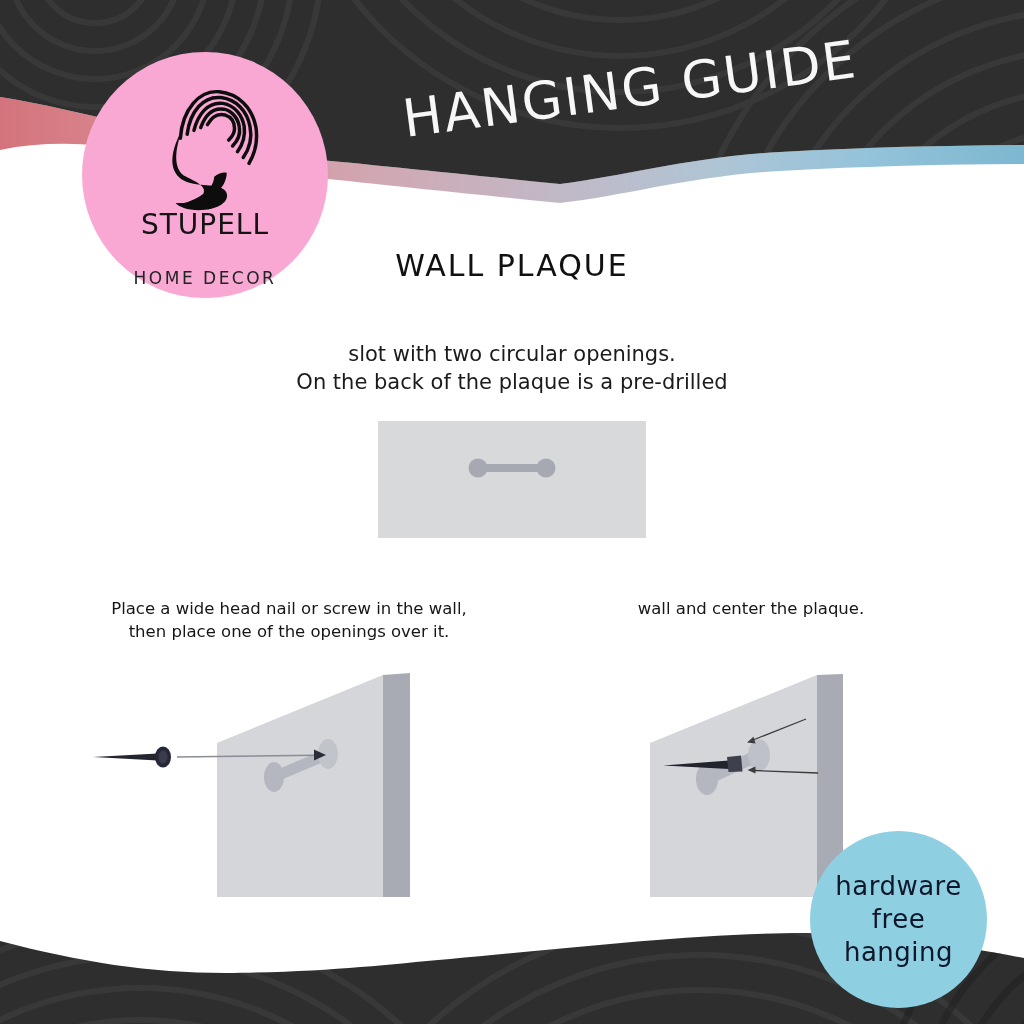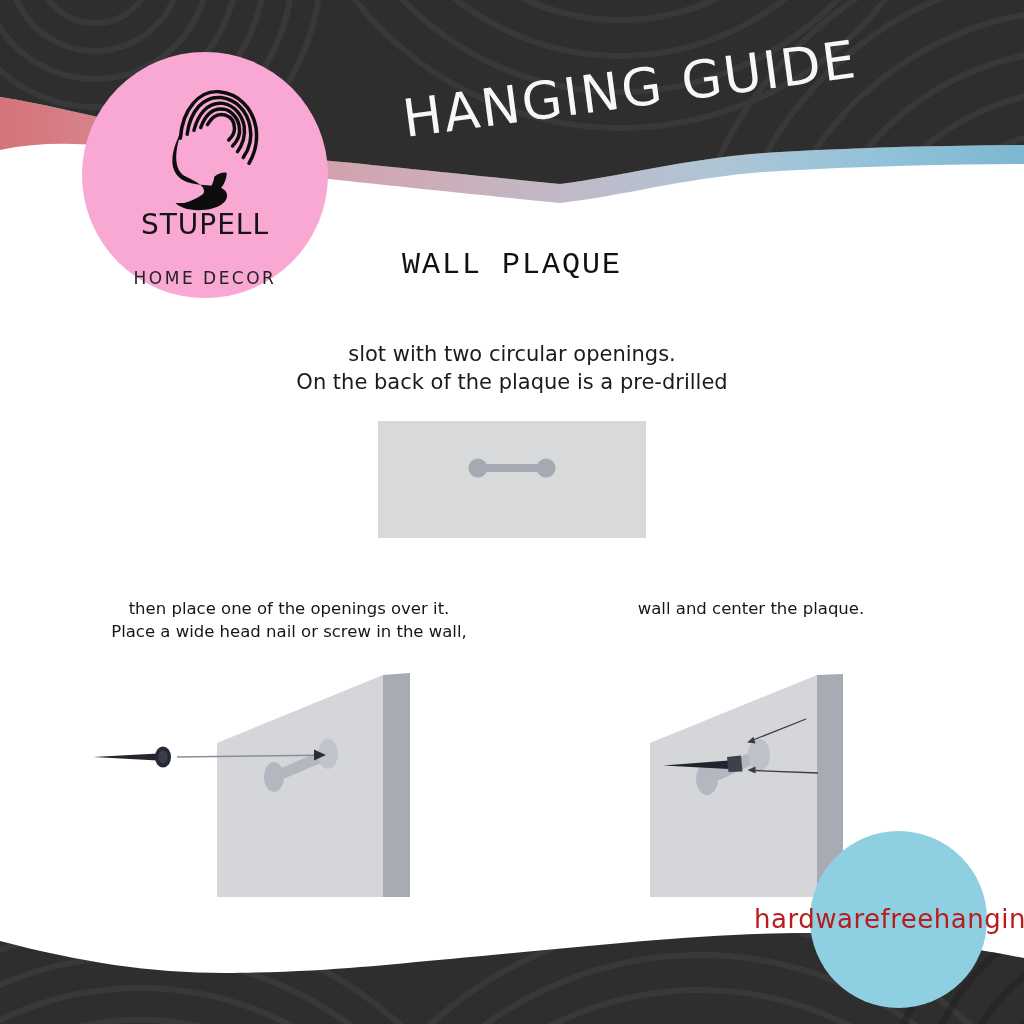--- a/index.html
+++ b/index.html
@@ -24,21 +24,21 @@
   }
   .s-mark{position:absolute;left:52px;top:16px;}
   .logo-name{position:absolute;left:0;top:156px;width:100%;text-align:center;
     font-size:28px;letter-spacing:1px;color:#141414;}
   .logo-sub{position:absolute;left:0;top:196px;width:100%;text-align:center;
     font-size:17px;letter-spacing:2.5px;color:#232323;margin-top:20px;}
 
   
   .product-heading{
     position:absolute;left:0;top:248px;width:1024px;text-align:center;
-    font-size:30px;letter-spacing:2px;color:#111;z-index:2;font-family:Liberation Mono, monospace;
+    font-size:30px;letter-spacing:2px;color:#111;z-index:2;
   }
   .intro{
     position:absolute;left:0;top:340px;width:1024px;text-align:center;
     font-size:21px;line-height:28px;color:#1b1b1b;z-index:2;
   }
   .intro div{white-space:nowrap;}
   .caption{
     position:absolute;top:597px;width:460px;text-align:center;
     font-size:16.5px;line-height:23px;color:#161616;z-index:2;
   }
@@ -50,22 +50,22 @@
   .slot-diagram{position:absolute;left:378px;top:421px;z-index:2;}
   .illus-1{position:absolute;left:85px;top:655px;z-index:2;}
   .illus-2{position:absolute;left:640px;top:650px;z-index:2;}
 
   
   .footer-svg{position:absolute;left:0;top:900px;z-index:4;}
 
   
   .badge{
     position:absolute;left:810px;top:831px;width:177px;height:177px;border-radius:50%;
-    background:#8ed0e2;z-index:6;display:flex;flex-direction:row;align-items:center;
-    justify-content:center;color:#b91c1c;font-size:26px;line-height:33px;letter-spacing:.5px;
+    background:#8ed0e2;z-index:6;display:flex;flex-direction:column;align-items:center;
+    justify-content:center;color:#0f172a;font-size:26px;line-height:33px;letter-spacing:.5px;
     text-align:center;
   }
 </style>
 </head>
 <body>
 
 <div class="canvas">
 
   <svg class="header-svg" width="1024" height="230" viewBox="0 0 1024 230">
     <defs>
@@ -146,22 +146,22 @@
   <svg class="slot-diagram" width="268" height="117" viewBox="378 421 268 117">
     <rect x="378" y="421" width="268" height="117" fill="#d8d9db"></rect>
     <g fill="#a7a9b2">
       <line x1="478" y1="468" x2="546" y2="468" stroke="#a7a9b2" stroke-width="8"></line>
       <circle cx="478" cy="468" r="9.5"></circle>
       <circle cx="546" cy="468" r="9.5"></circle>
     </g>
   </svg>
 
   <div class="caption caption-left">
+    <div>Place a wide head nail or screw in the wall,</div>
     <div>then place one of the openings over it.</div>
-    <div>Place a wide head nail or screw in the wall,</div>
   </div>
   <div class="caption caption-right">
     <div>wall and center the plaque.</div>
   </div>
 
   <svg class="illus-1" width="330" height="250" viewBox="85 655 330 250">
     <path d="M217,743 L383,675 L383,897 L217,897 Z" fill="#d5d6da"></path>
     <path d="M383,675 L410,673 L410,897 L383,897 Z" fill="#a8aab4"></path>
     <g>
       <line x1="274" y1="777" x2="328" y2="754" stroke="#b4b6c0" stroke-width="11"></line>

